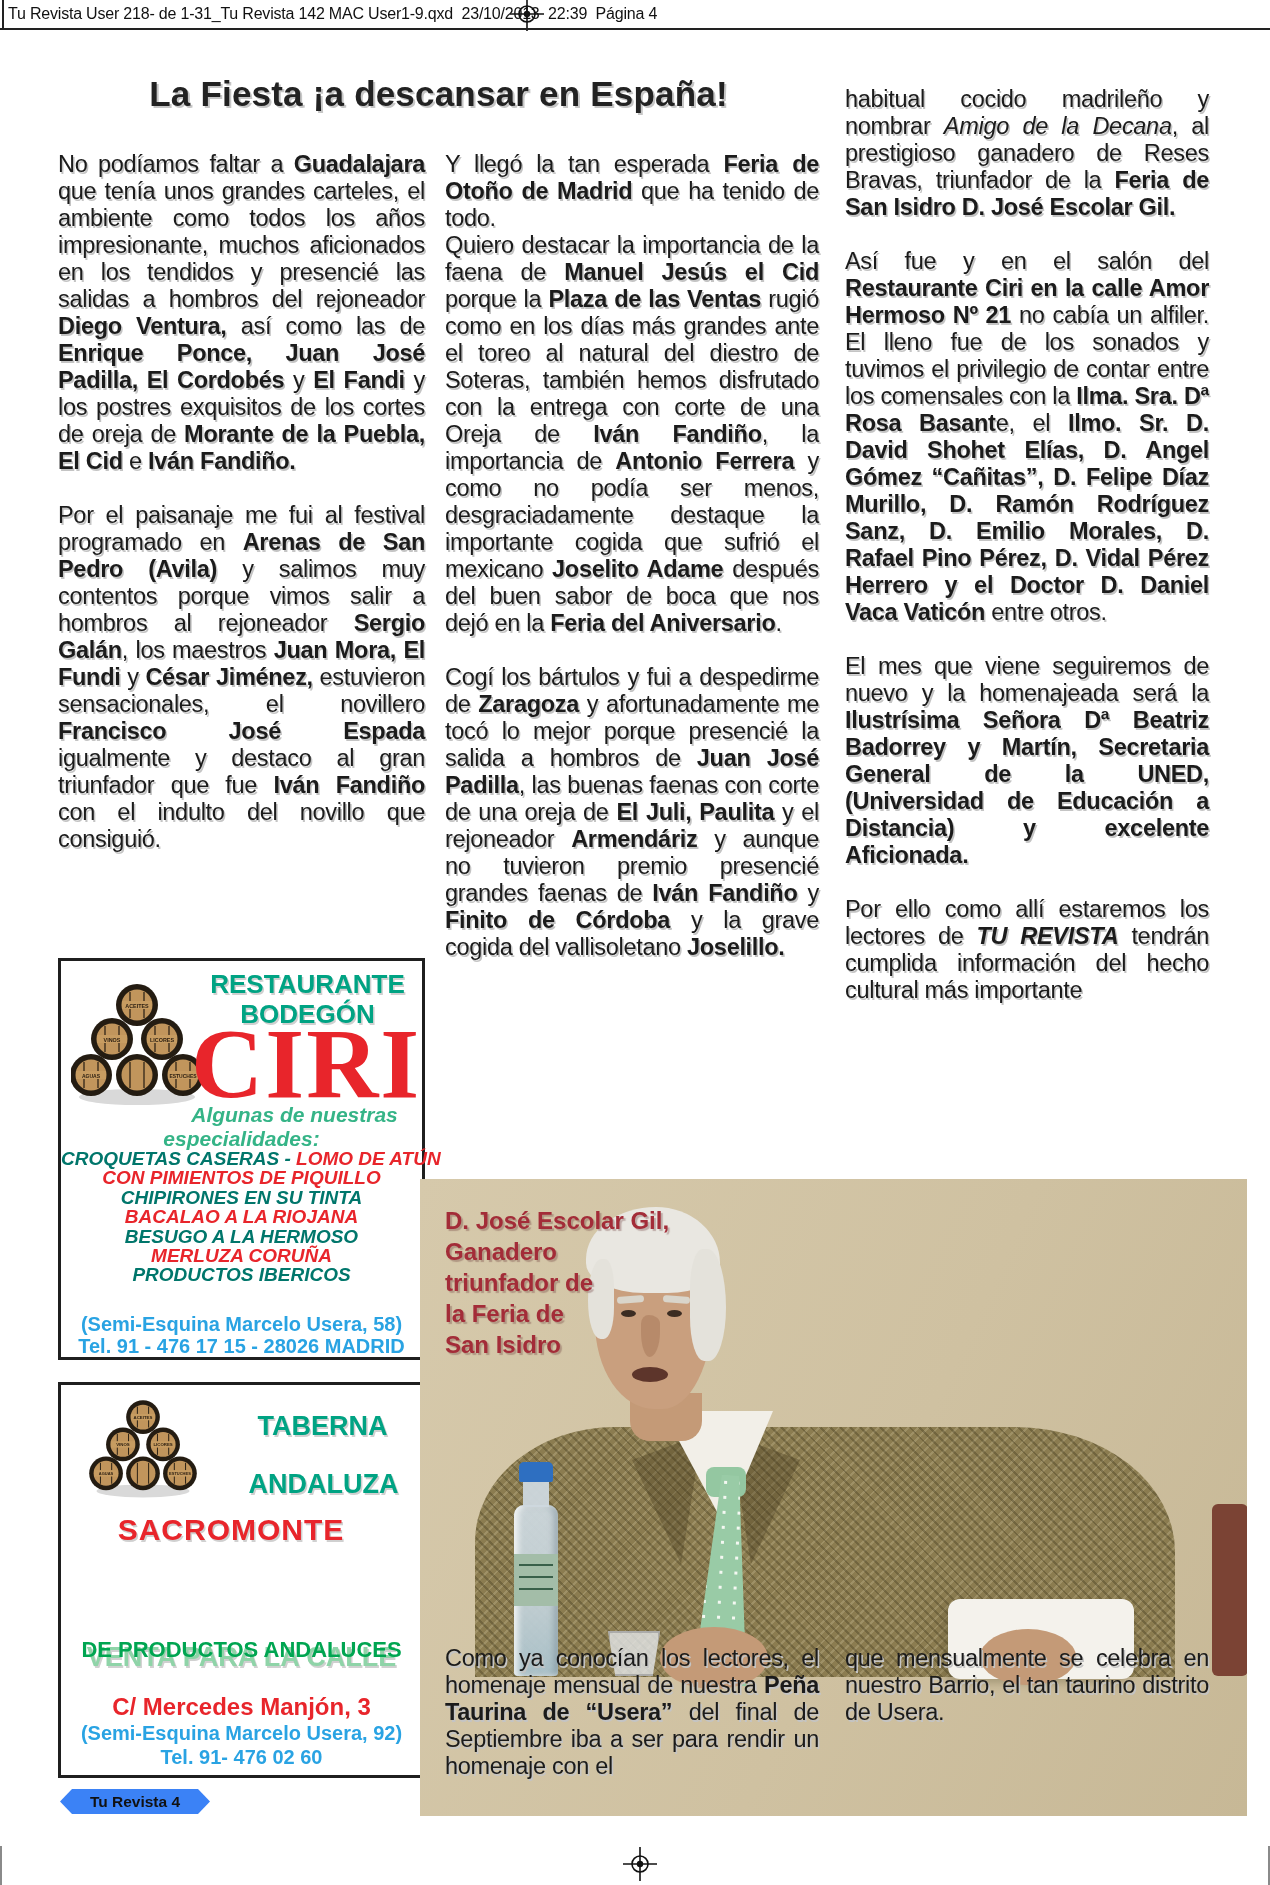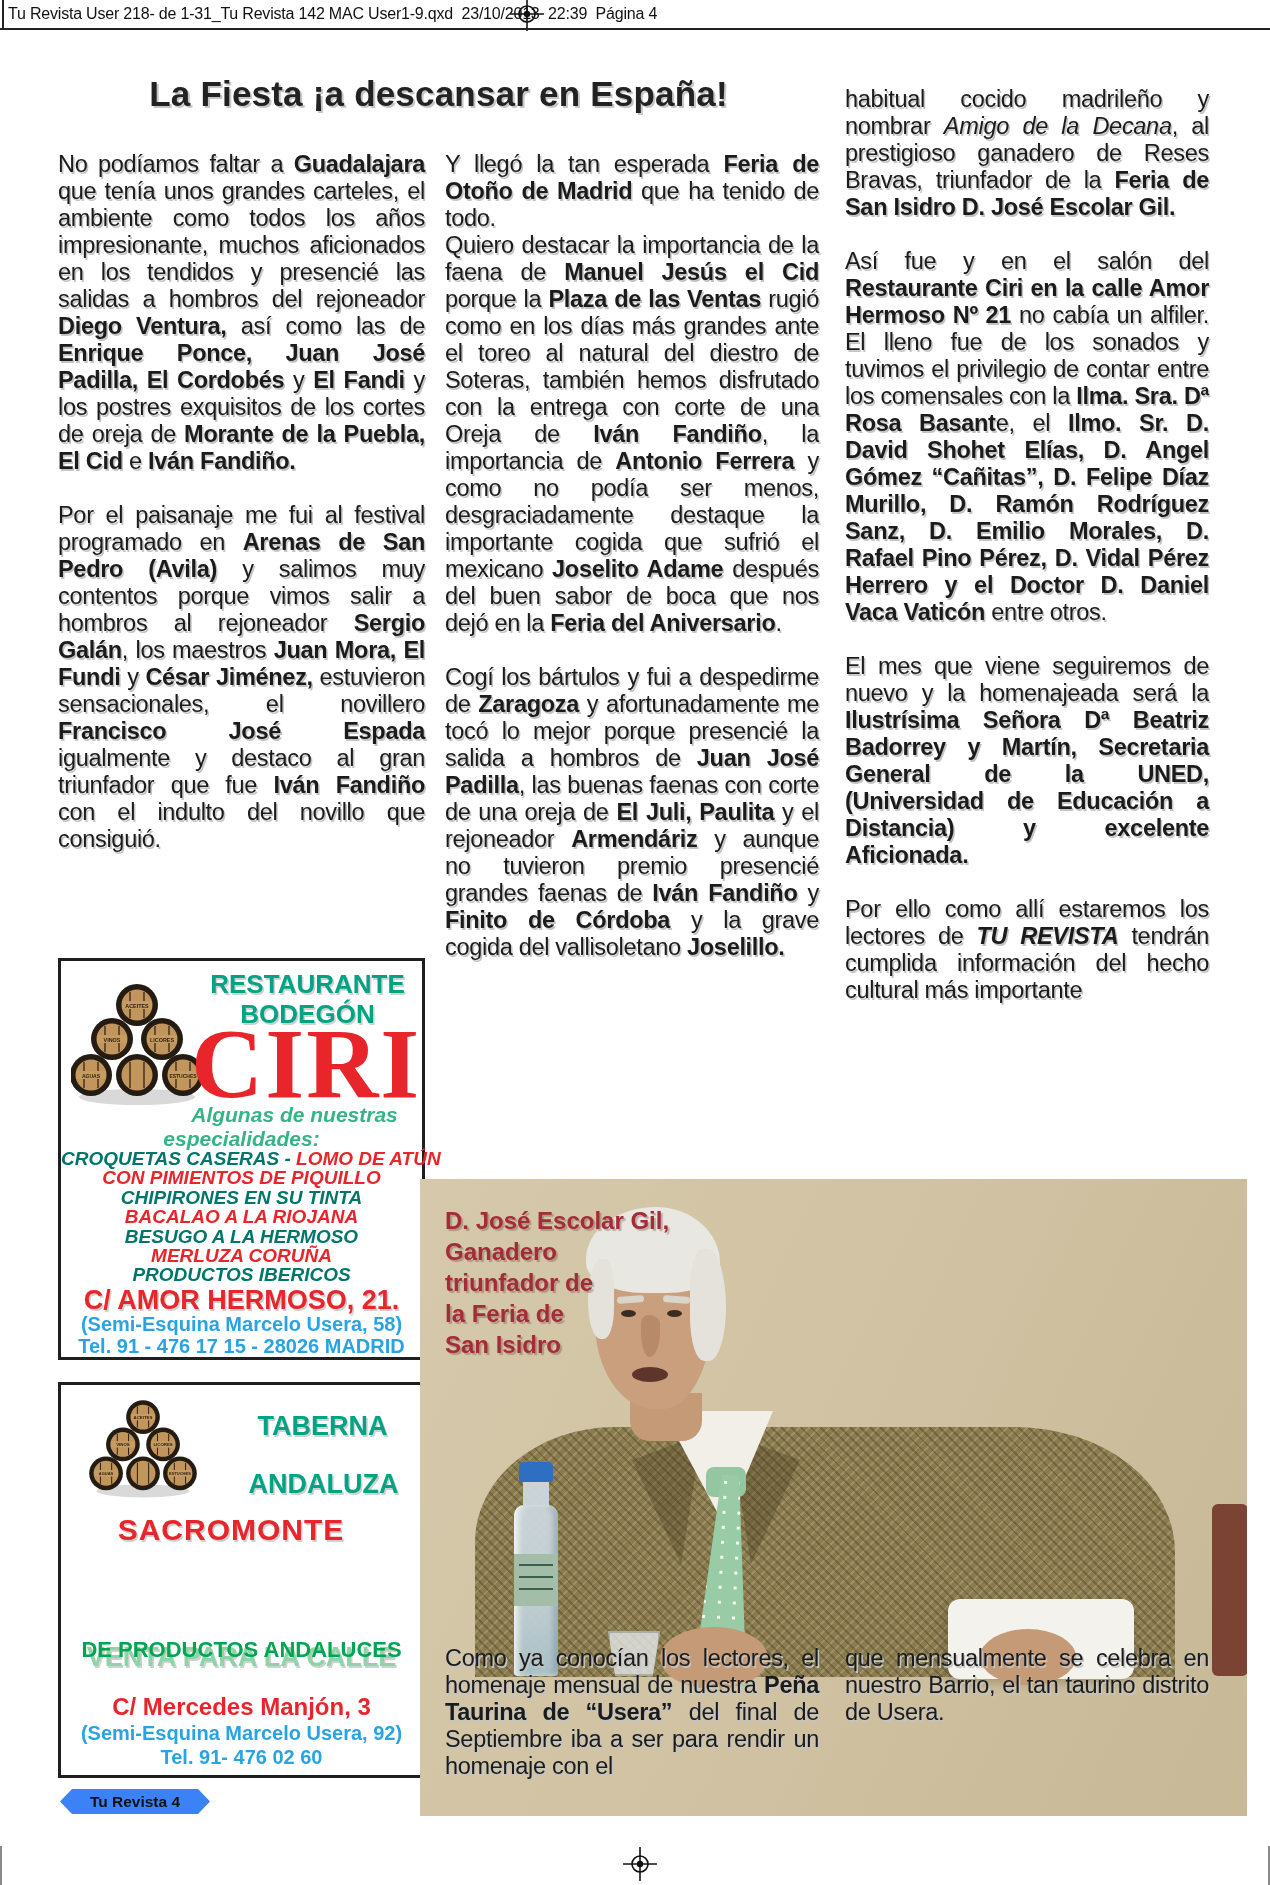--- a/index.html
+++ b/index.html
@@ -231,21 +231,20 @@
     <div class="abs ciri-name red">CIRI</div>
     <div class="abs ciri-tag1 greenmid">Algunas de nuestras</div>
     <div class="abs ciri-tag2 greenmid">especialidades:</div>
     <div class="abs spec" style="top:188px"><span class="tealdark">CROQUETAS CASERAS - </span><span class="red">LOMO DE ATÚN</span></div>
     <div class="abs spec red" style="top:207px">CON PIMIENTOS DE PIQUILLO</div>
     <div class="abs spec tealdark" style="top:227px">CHIPIRONES EN SU TINTA</div>
     <div class="abs spec red" style="top:246px">BACALAO A LA RIOJANA</div>
     <div class="abs spec tealdark" style="top:266px">BESUGO A LA HERMOSO</div>
     <div class="abs spec red" style="top:285px">MERLUZA CORUÑA</div>
     <div class="abs spec tealdark" style="top:304px">PRODUCTOS IBERICOS</div>
-    <div class="abs ciri-addr red adshadow">C/ AMOR HERMOSO, 21.</div>
     <div class="abs ciri-addr2 blue">(Semi-Esquina Marcelo Usera, 58)</div>
     <div class="abs ciri-tel blue">Tel. 91 - 476 17 15 - 28026 MADRID</div>
   </div>
 
   <div class="ad ad-sacro">
     <svg class="barrels-svg" style="left:8px;top:8px;width:148px;height:106px" preserveAspectRatio="none">
         <use href="#barrels"></use>
       </svg>
     <div class="abs sac-tab teal adshadow">TABERNA</div>
     <div class="abs sac-and teal adshadow">ANDALUZA</div>

